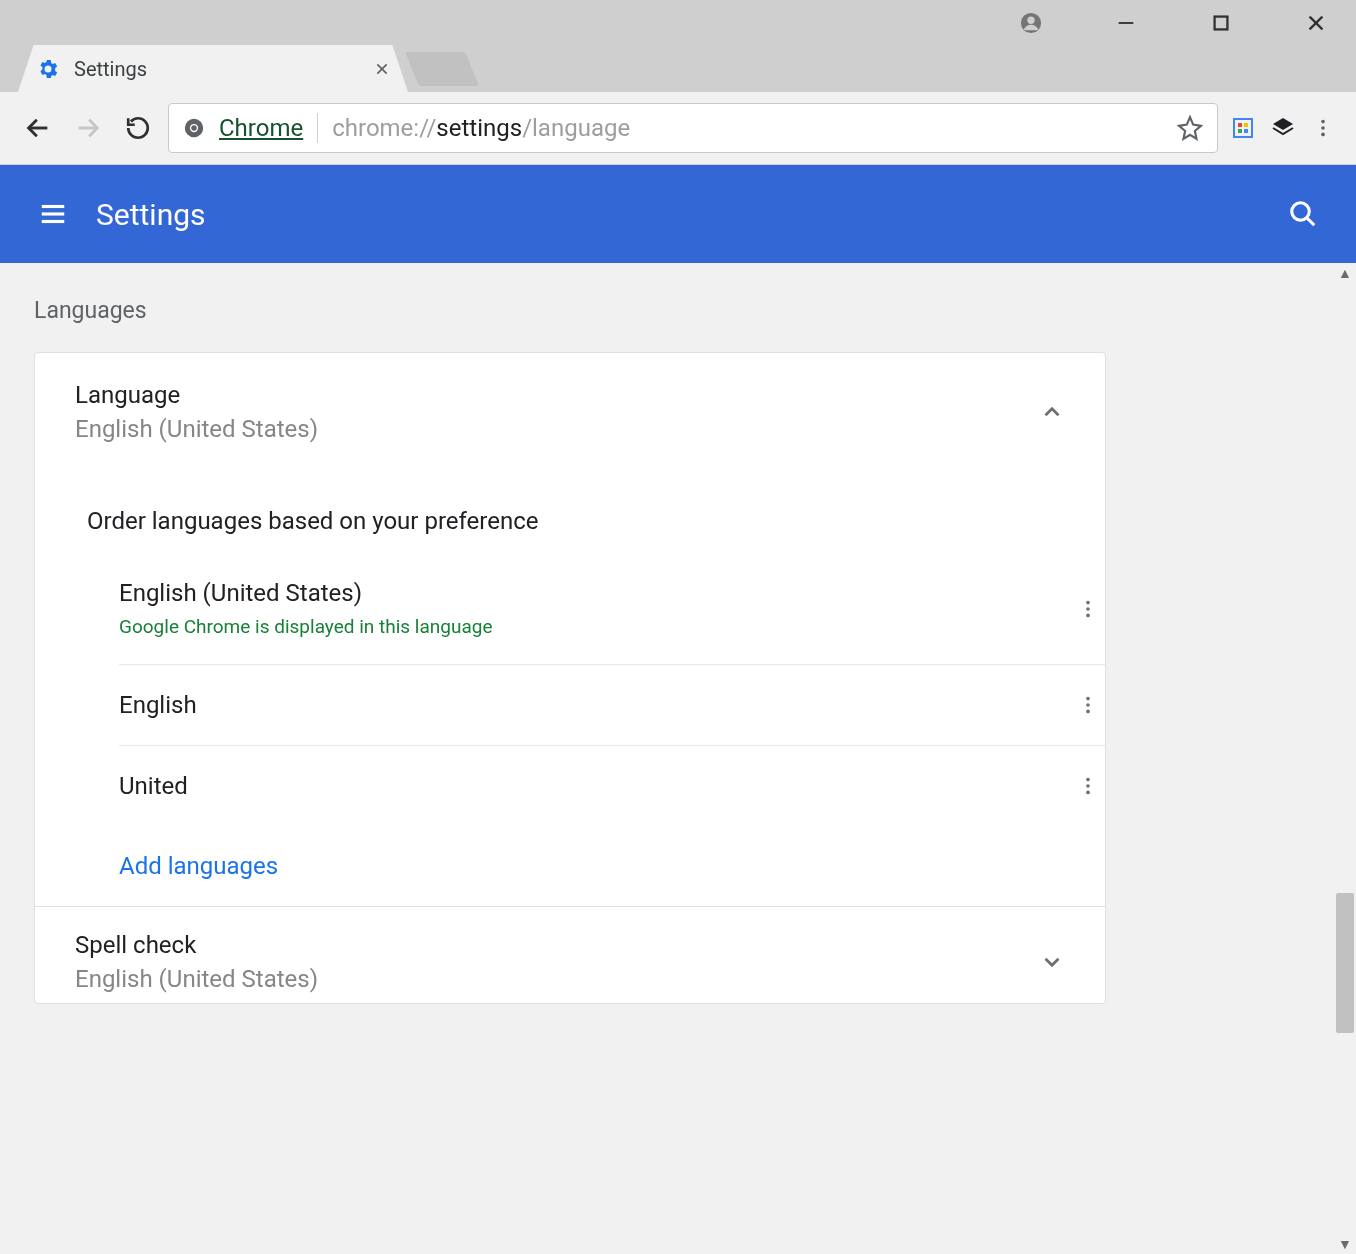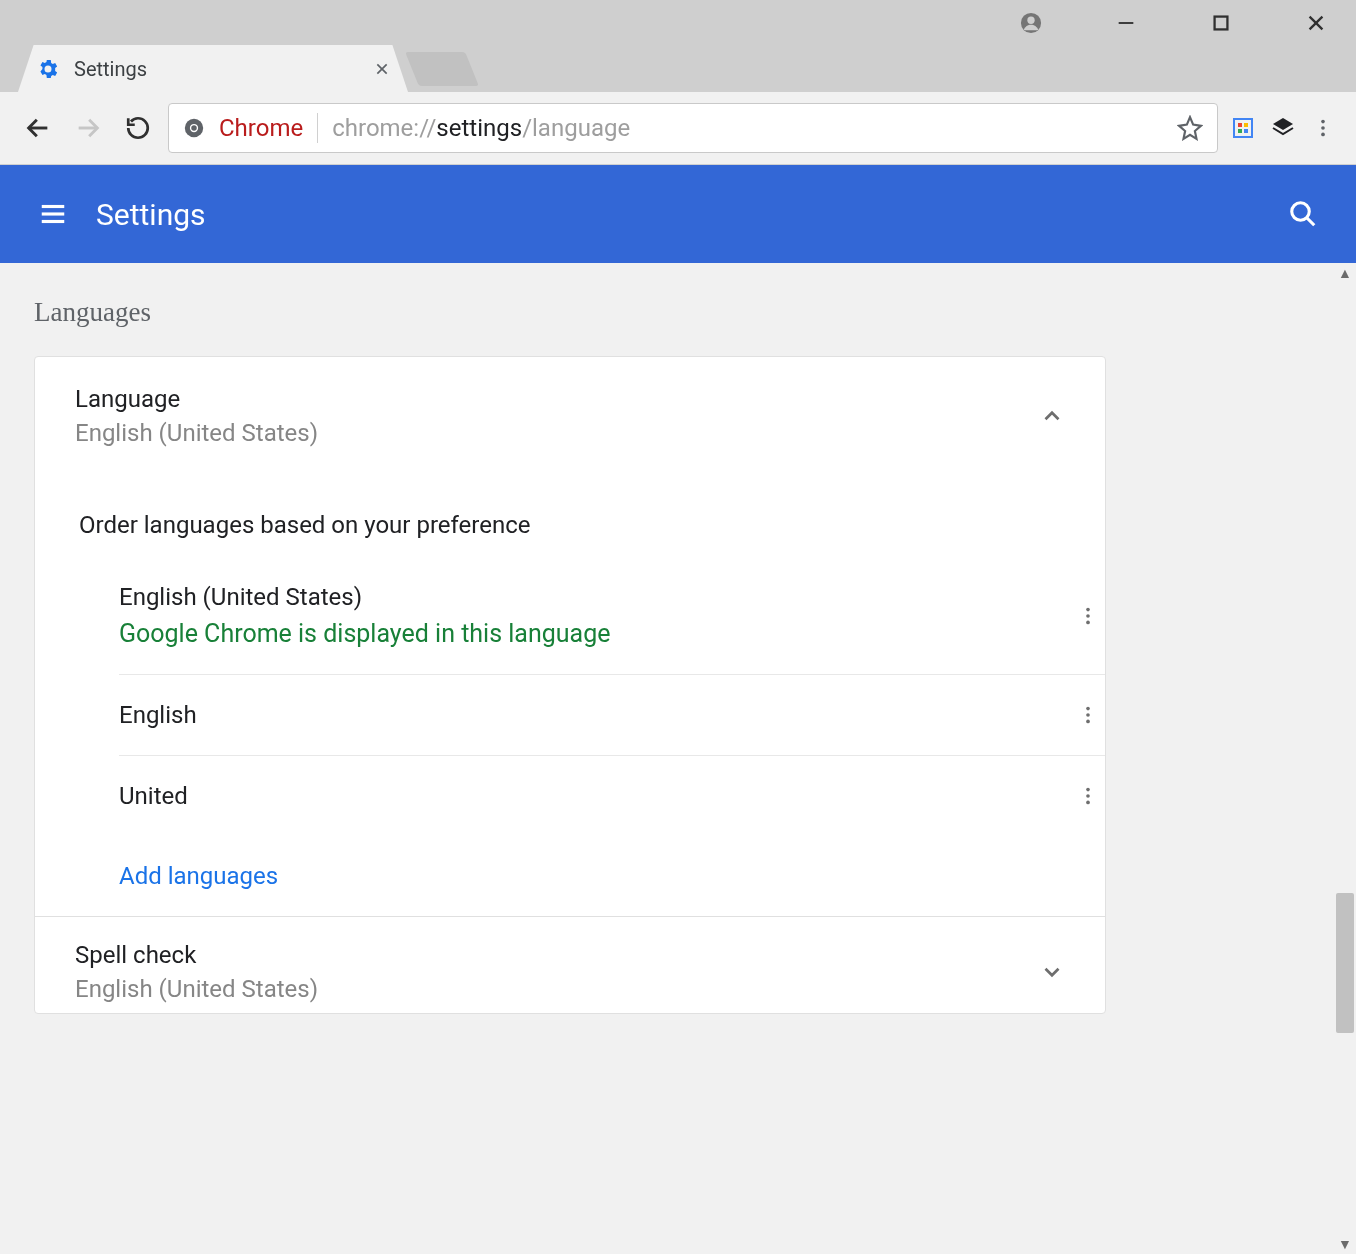--- a/index.html
+++ b/index.html
@@ -37,21 +37,21 @@
   .toolbar {
     background: #f1f1f1; height: 73px; display:flex; align-items:center; padding: 0 18px; gap: 10px;
     border-bottom: 1px solid #d0d0d0;
   }
   .nav-btn { width:40px; height:40px; display:flex; align-items:center; justify-content:center; color:#5f6368;}
   .nav-btn.disabled { color:#c6c6c6; }
   .omnibox {
     flex:1; height: 50px; background:#fff; border:1px solid #c9c9c9; border-radius:4px;
     display:flex; align-items:center; padding: 0 14px; gap: 14px; font-size: 24px;
   }
-  .omni-label { color:#b91c1c; }
+  .omni-label { color:#14532d;text-decoration:underline; }
   .omni-divider { width:1px; height:30px; background:#d0d0d0; }
   .omni-url { color:#9e9e9e; }
   .omni-url .strong { color:#202124; }
   .omni-star { margin-left:auto; color:#5f6368; }
   .ext-icon { width:30px; height:30px; display:flex; align-items:center; justify-content:center; }
 
   
   .app-header {
     background:#3367d6; height: 98px; display:flex; align-items:center; padding: 0 38px; color:#fff;
   }
@@ -68,46 +68,46 @@
   .scrollbar {
     width: 22px; background:#f1f1f1; position:relative; border-left:0;
   }
   .scroll-arrow { position:absolute; left:0; right:0; display:flex; justify-content:center; color:#6b6b6b; font-size:14px;}
   .scroll-arrow.up { top:2px; }
   .scroll-arrow.down { bottom:2px; }
   .scroll-thumb {
     position:absolute; left:2px; right:2px; top: 630px; height: 140px; background:#c1c1c1; border-radius:2px;
   }
 
-  .section-label { font-size: 27px; color:#5f6368; margin-bottom: 28px; font-family: Liberation Serif, serif; }
+  .section-label { font-size: 23px; color:#5f6368; margin-bottom: 28px; }
 
   .card {
     background:#fff; border:1px solid #e0e0e0; border-radius:4px;
     width: 1072px; margin-right: 8px;
   }
 
   .card-block { padding: 28px 40px; }
   .block-title { font-size:24px; color:#202124; }
   .block-sub { font-size:24px; color:#868686; margin-top:6px; }
 
   .expand-row { display:flex; align-items:center; }
   .expand-row .texts { flex:1; }
   .chevron { color:#6e6e6e; }
 
-  .order-label { font-size:24px; color:#202124; margin: 36px 0 18px 4px; }
+  .order-label { font-size:24px; color:#202124; margin: 36px 0 18px 12px; }
 
   .lang-list { margin-left: 84px; margin-right: 0; }
   .lang-item {
     display:flex; align-items:center; padding: 26px 0;
     border-bottom: 1px solid #e8e8e8;
   }
   .lang-item:last-child { border-bottom:none; }
   .lang-texts { flex:1; }
   .lang-name { font-size:24px; color:#202124; }
-  .lang-note { font-size:25px; color:#188038; margin-top:8px; }
+  .lang-note { font-size:19px; color:#188038; margin-top:8px; }
   .kebab { color:#6e6e6e; padding-right: 6px;}
 
   .add-link { color:#1a73e8; font-size:24px; padding: 26px 0; display:block; margin-left:84px;}
 
   .translate-row {
     display:flex; align-items:center; padding: 24px 40px 34px 40px;
     border-top: 0;
   }
   .translate-row .label { flex:1; font-size:24px; color:#202124; }
 

